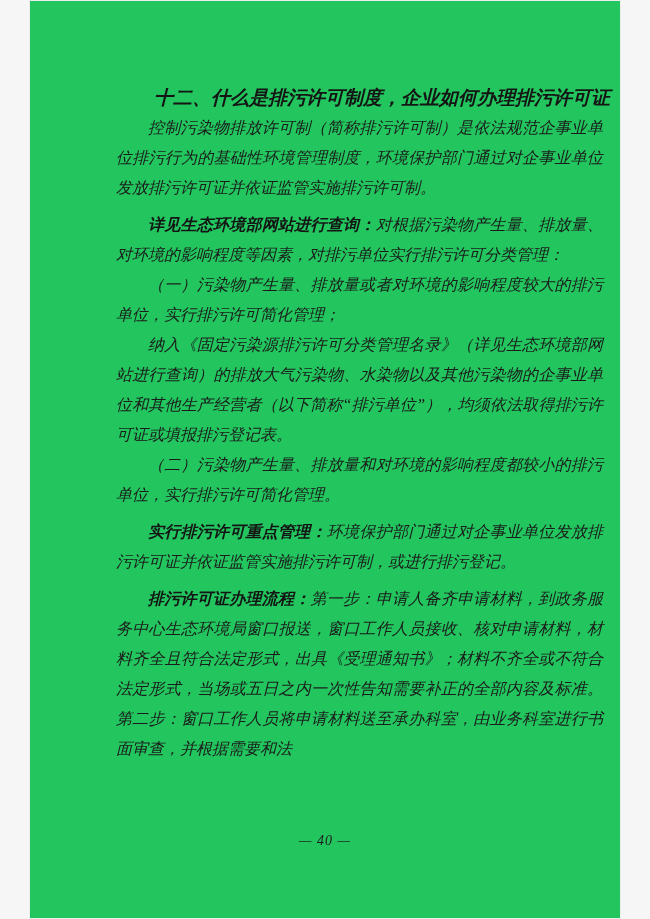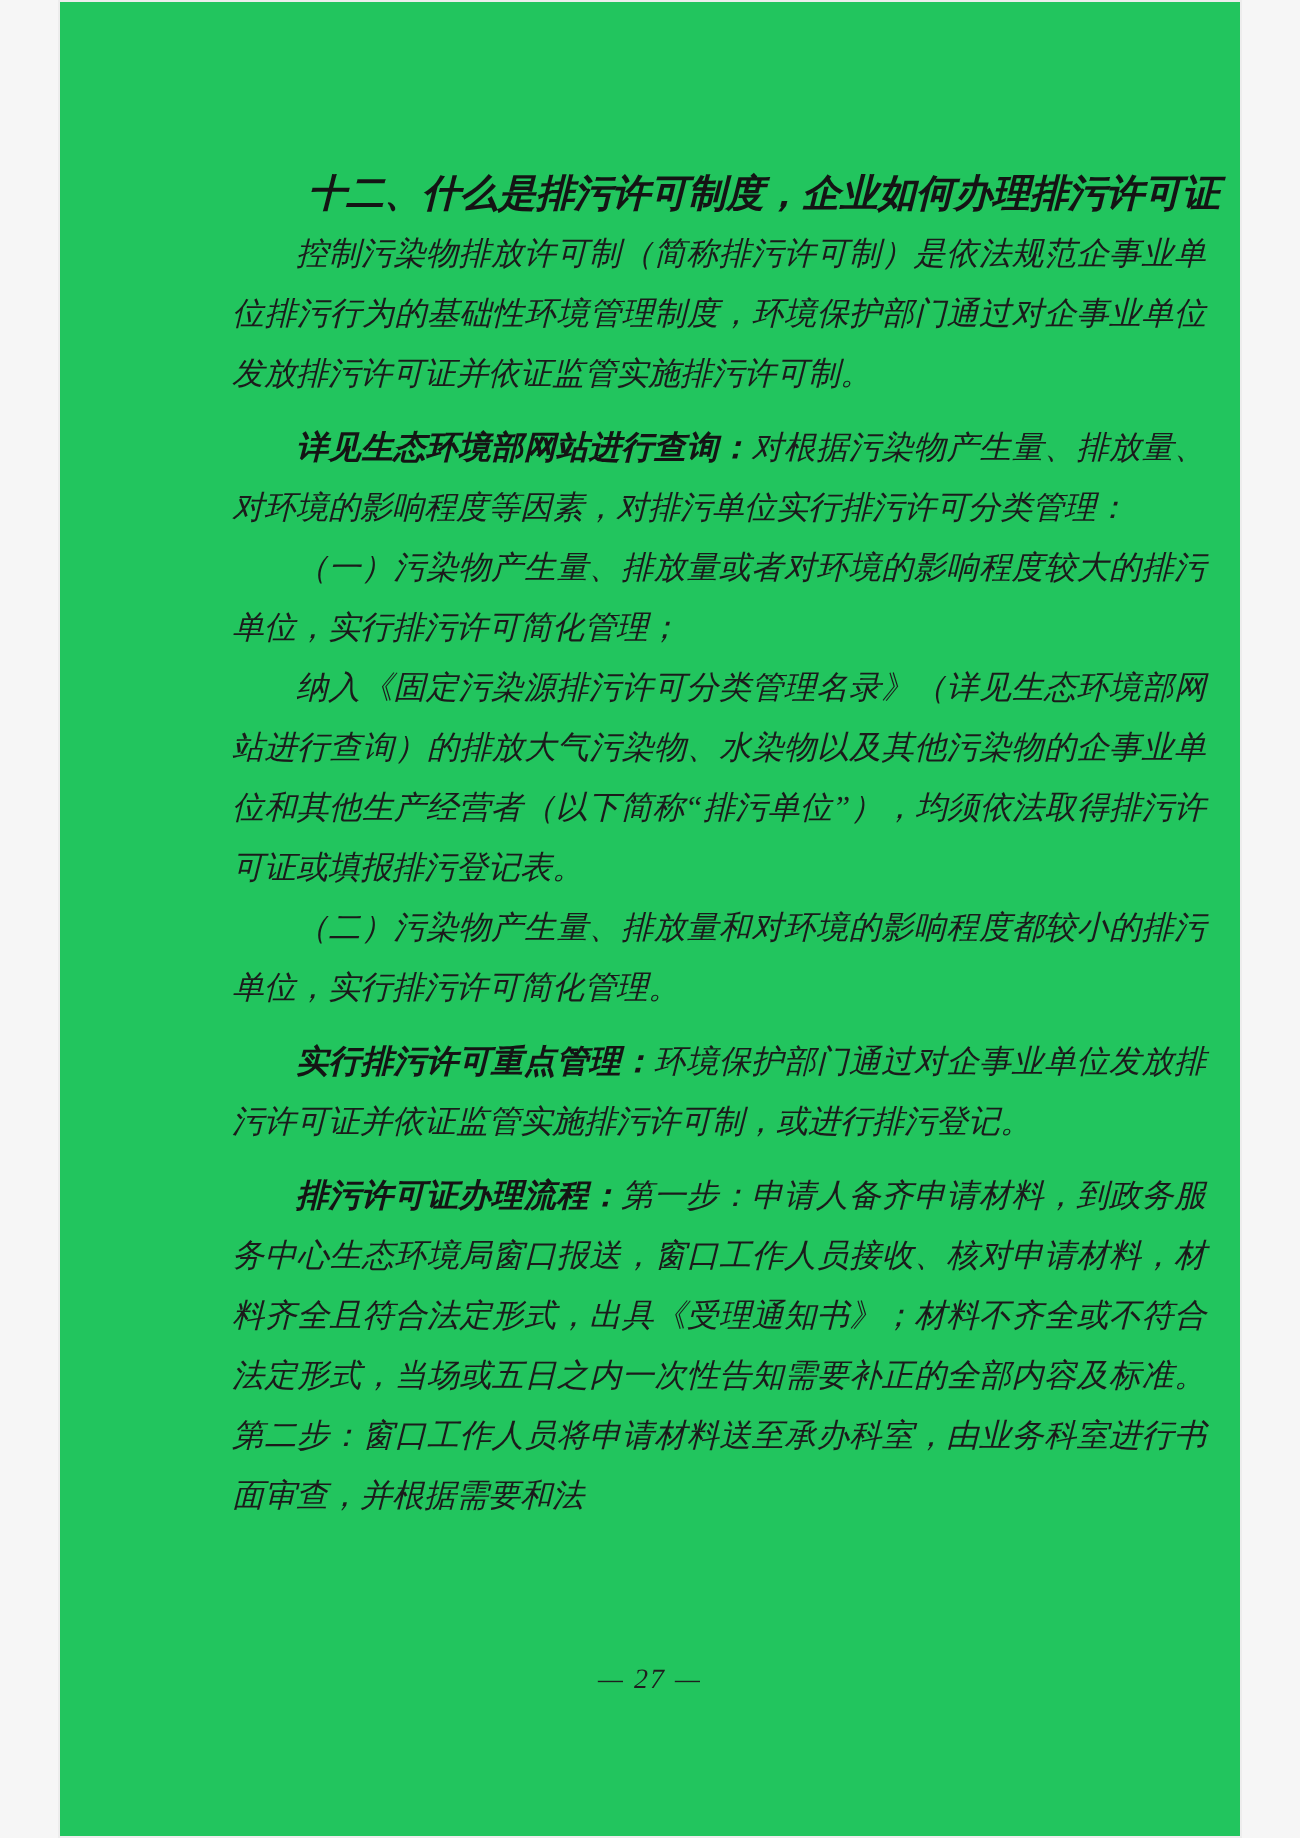--- a/index.html
+++ b/index.html
@@ -82,14 +82,14 @@
     <p class="para"><span class="lead"></span><span>纳入《固定污染源排污许可分类管理名录》（详见生态环境部网站进行查询）的排放大气污染物、水染物以及其他污染物的企事业单位和其他生产经营者（以下简称“排污单位”），均须依法取得排污许可证或填报排污登记表。</span></p>
 
     <p class="para"><span class="lead"></span><span>（二）污染物产生量、排放量和对环境的影响程度都较小的排污单位，实行排污许可简化管理。</span></p>
 
     <p class="para gap"><span class="lead">实行排污许可重点管理：</span><span>环境保护部门通过对企事业单位发放排污许可证并依证监管实施排污许可制，或进行排污登记。</span></p>
 
     <p class="para gap"><span class="lead">排污许可证办理流程：</span><span>第一步：申请人备齐申请材料，到政务服务中心生态环境局窗口报送，窗口工作人员接收、核对申请材料，材料齐全且符合法定形式，出具《受理通知书》；材料不齐全或不符合法定形式，当场或五日之内一次性告知需要补正的全部内容及标准。　第二步：窗口工作人员将申请材料送至承办科室，由业务科室进行书面审查，并根据需要和法</span></p>
 
   </div>
 
-  <div class="page-number">— 27 —</div>
+  <div class="page-number">— 40 —</div>
 </div>
 
 </body></html>

